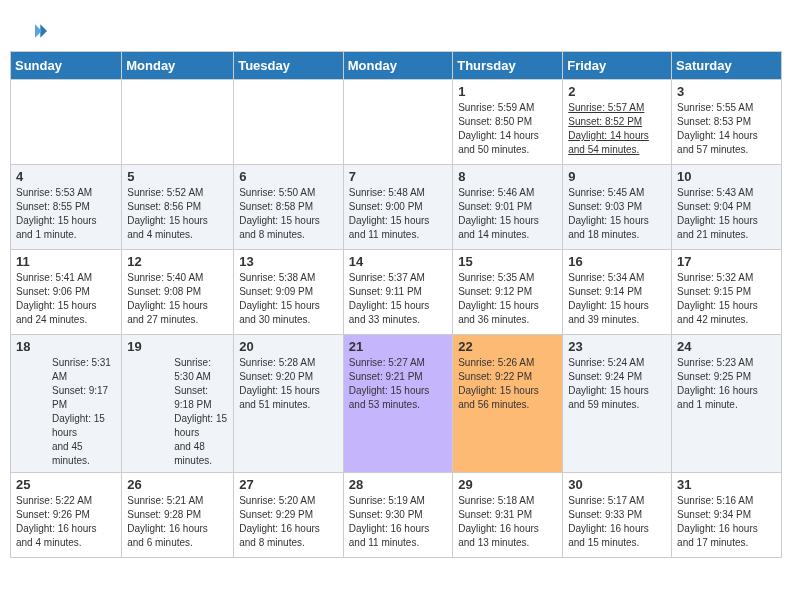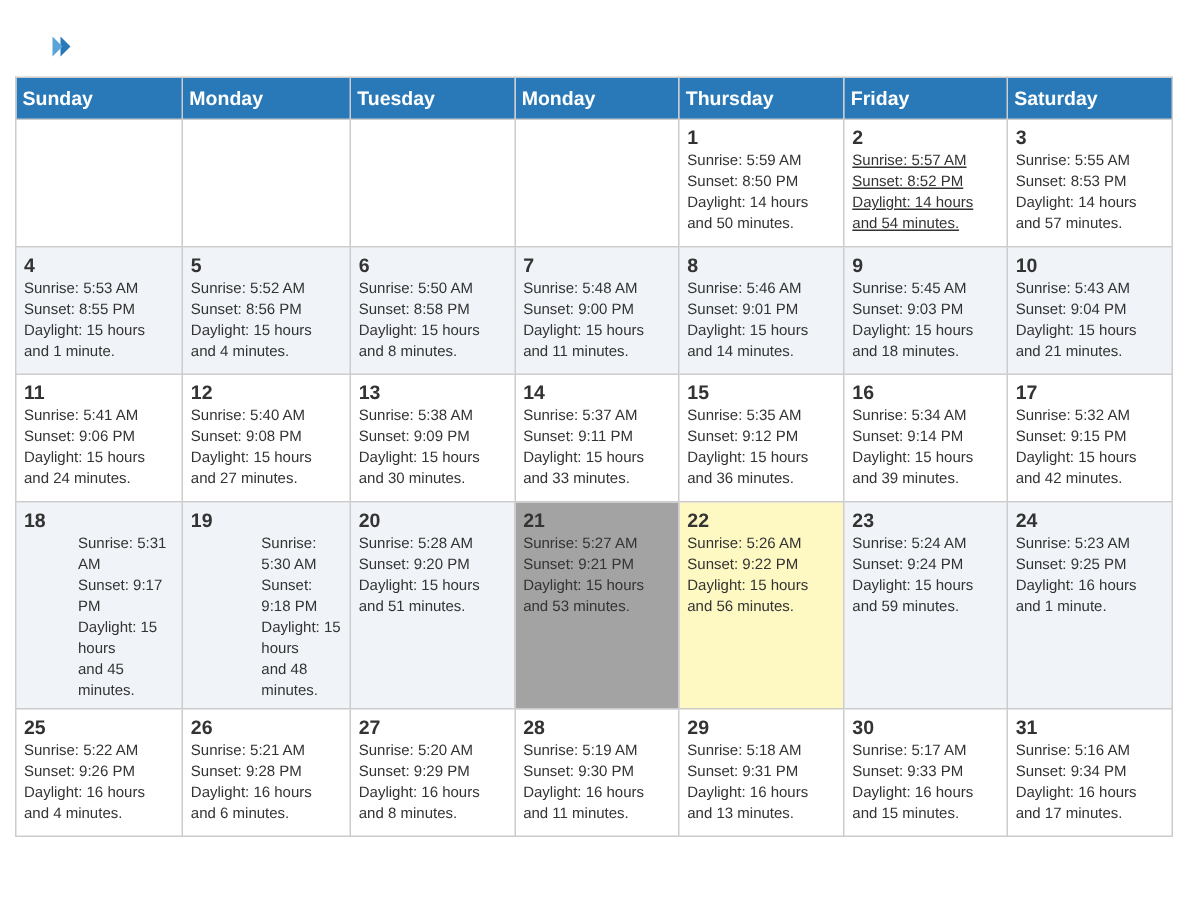--- a/index.html
+++ b/index.html
@@ -264,28 +264,28 @@
 Daylight: 15 hours
 and 48 minutes.</div>
         </td>
         <td style="background: rgb(240, 244, 248);">
           <div class="day-number">20</div>
           <div class="day-info" style="white-space: pre-line;">Sunrise: 5:28 AM
 Sunset: 9:20 PM
 Daylight: 15 hours
 and 51 minutes.</div>
         </td>
-        <td style="background: #a3a3a3;">
+        <td style="background: #c4b5fd;">
           <div class="day-number">21</div>
           <div class="day-info" style="white-space: pre-line;">Sunrise: 5:27 AM
 Sunset: 9:21 PM
 Daylight: 15 hours
 and 53 minutes.</div>
         </td>
-        <td style="background: #fef9c3;">
+        <td style="background: #fdba74;">
           <div class="day-number">22</div>
           <div class="day-info" style="white-space: pre-line;">Sunrise: 5:26 AM
 Sunset: 9:22 PM
 Daylight: 15 hours
 and 56 minutes.</div>
         </td>
         <td style="background: rgb(240, 244, 248);">
           <div class="day-number">23</div>
           <div class="day-info" style="white-space: pre-line;">Sunrise: 5:24 AM
 Sunset: 9:24 PM

